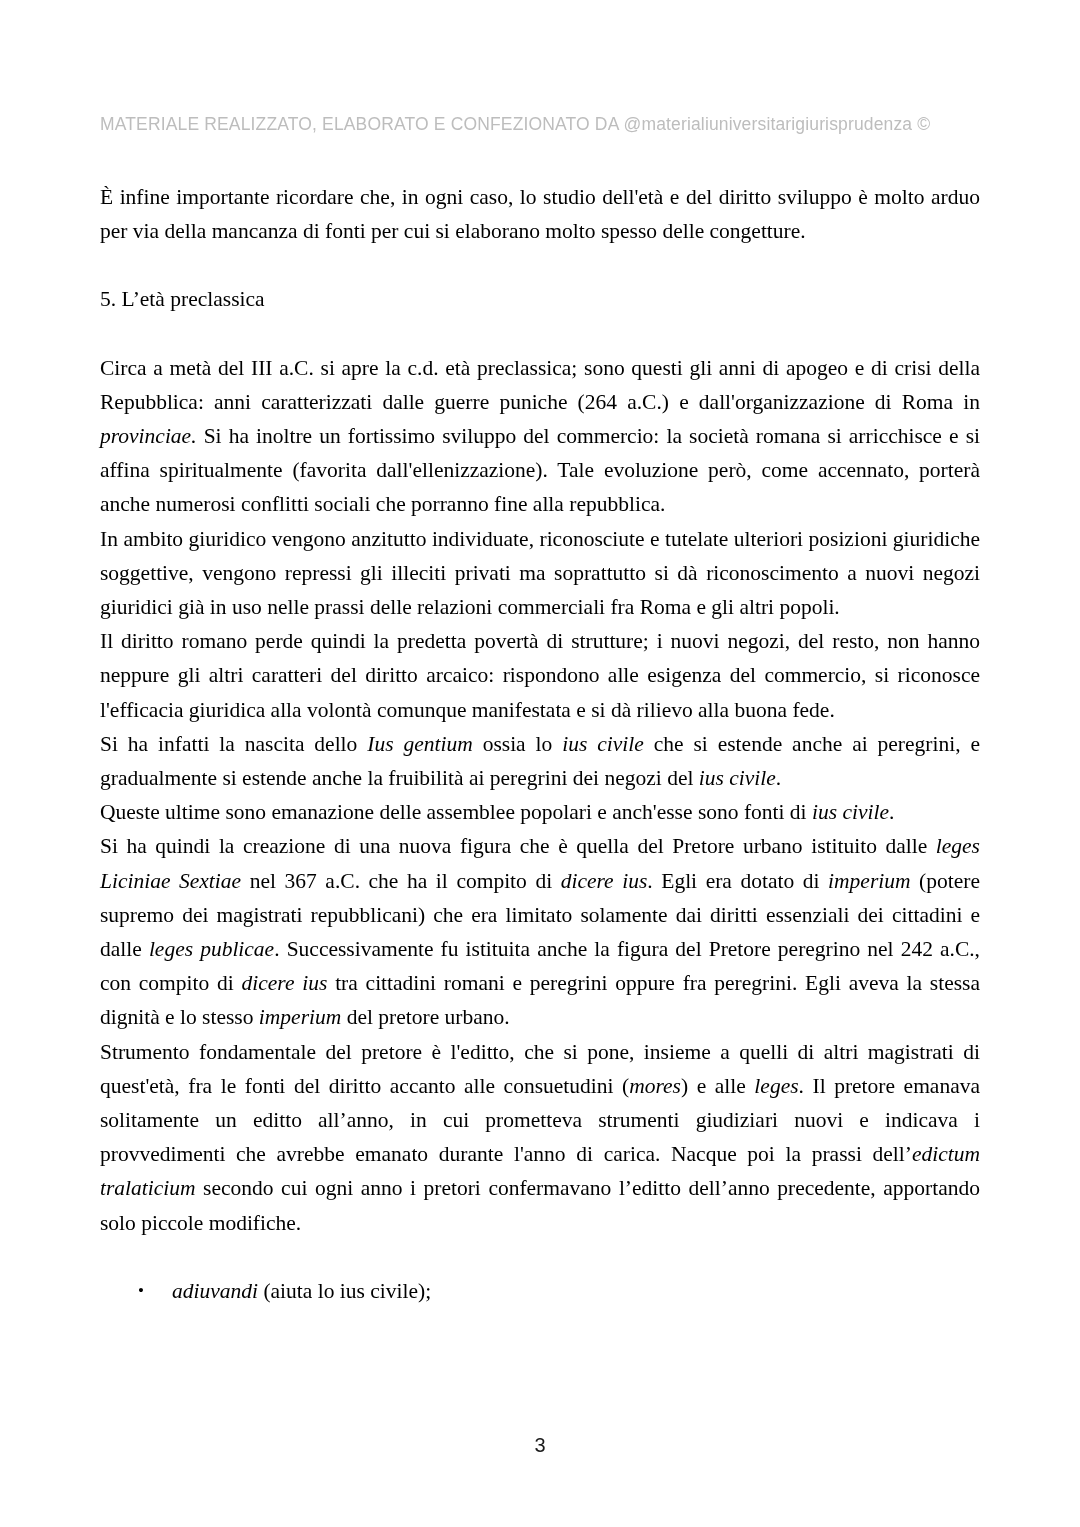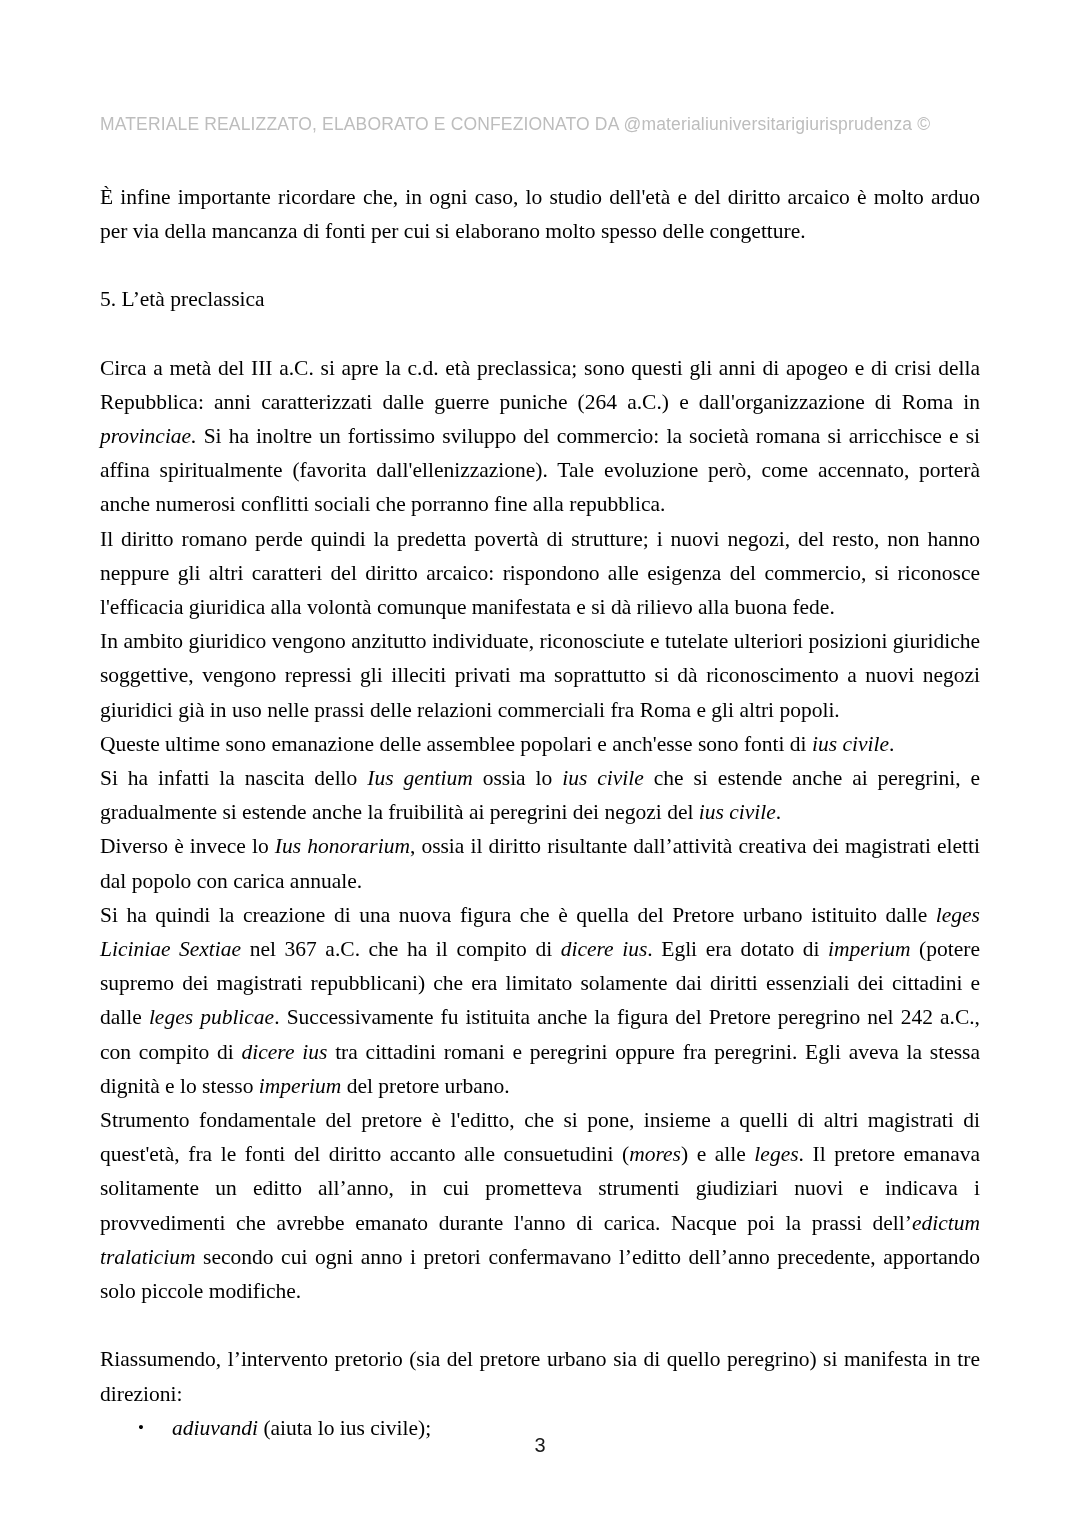--- a/index.html
+++ b/index.html
@@ -94,48 +94,46 @@
 </style>
 </head>
 <body>
 
 <div class="page">
 
   <div class="watermark">MATERIALE REALIZZATO, ELABORATO E CONFEZIONATO DA @materialiuniversitarigiurisprudenza ©</div>
 
   <div class="content">
 
-    <p class="body justify-all"><span>È infine importante ricordare che, in ogni caso, lo studio dell'età e del diritto arcaico è molto arduo per via della mancanza di fonti per cui si elaborano molto spesso delle congetture.</span></p>
+    <p class="body justify-all"><span>È infine importante ricordare che, in ogni caso, lo studio dell'età e del diritto sviluppo è molto arduo per via della mancanza di fonti per cui si elaborano molto spesso delle congetture.</span></p>
 
     <div class="para-gap"></div>
 
     <h2 class="heading">5. L’età preclassica</h2>
 
     <div class="para-gap"></div>
 
     <p class="body justify-all"><span>Circa a metà del III a.C. si apre la c.d. età preclassica; sono questi gli anni di apogeo e di crisi della Repubblica: anni caratterizzati dalle guerre puniche (264 a.C.) e dall'organizzazione di Roma in </span><i>provinciae.</i><span> Si ha inoltre un fortissimo sviluppo del commercio: la società romana si arricchisce e si affina spiritualmente (favorita dall'ellenizzazione). Tale evoluzione però, come accennato, porterà anche numerosi conflitti sociali che porranno fine alla repubblica.</span></p>
 
+    <p class="body justify-all"><span>In ambito giuridico vengono anzitutto individuate, riconosciute e tutelate ulteriori posizioni giuridiche soggettive, vengono repressi gli illeciti privati ma soprattutto si dà riconoscimento a nuovi negozi giuridici già in uso nelle prassi delle relazioni commerciali fra Roma e gli altri popoli.</span></p>
+
     <p class="body justify-all"><span>Il diritto romano perde quindi la predetta povertà di strutture; i nuovi negozi, del resto, non hanno neppure gli altri caratteri del diritto arcaico: rispondono alle esigenza del commercio, si riconosce l'efficacia giuridica alla volontà comunque manifestata e si dà rilievo alla buona fede.</span></p>
 
-    <p class="body justify-all"><span>In ambito giuridico vengono anzitutto individuate, riconosciute e tutelate ulteriori posizioni giuridiche soggettive, vengono repressi gli illeciti privati ma soprattutto si dà riconoscimento a nuovi negozi giuridici già in uso nelle prassi delle relazioni commerciali fra Roma e gli altri popoli.</span></p>
 
+    <p class="body justify-all"><span>Si ha infatti la nascita dello </span><i>Ius gentium</i><span> ossia lo </span><i>ius civile</i><span> che si estende anche ai peregrini, e gradualmente si estende anche la fruibilità ai peregrini dei negozi del </span><i>ius civile</i><span>.</span></p>
 
     <p class="body justify-all"><span>Queste ultime sono emanazione delle assemblee popolari e anch'esse sono fonti di </span><i>ius civile</i><span>.</span></p>
 
-    <p class="body justify-all"><span>Si ha infatti la nascita dello </span><i>Ius gentium</i><span> ossia lo </span><i>ius civile</i><span> che si estende anche ai peregrini, e gradualmente si estende anche la fruibilità ai peregrini dei negozi del </span><i>ius civile</i><span>.</span></p>
-
-    <p class="body justify-all"><span>Diverso è invece lo </span><i>Ius honorarium</i><span>, ossia il diritto risultante dall’attività creativa dei magistrati eletti dal popolo con carica annuale.</span></p>
 
     <p class="body justify-all"><span>Si ha quindi la creazione di una nuova figura che è quella del Pretore urbano istituito dalle </span><i>leges Liciniae Sextiae</i><span> nel 367 a.C. che ha il compito di </span><i>dicere ius</i><span>. Egli era dotato di </span><i>imperium</i><span> (potere supremo dei magistrati repubblicani) che era limitato solamente dai diritti essenziali dei cittadini e dalle </span><i>leges publicae</i><span>. Successivamente fu istituita anche la figura del Pretore peregrino nel 242 a.C., con compito di </span><i>dicere ius</i><span> tra cittadini romani e peregrini oppure fra peregrini. Egli aveva la stessa dignità e lo stesso </span><i>imperium</i><span> del pretore urbano.</span></p>
 
     <p class="body justify-all"><span>Strumento fondamentale del pretore è l'editto, che si pone, insieme a quelli di altri magistrati di quest'età, fra le fonti del diritto accanto alle consuetudini (</span><i>mores</i><span>) e alle </span><i>leges</i><span>. Il pretore emanava solitamente un editto all’anno, in cui prometteva strumenti giudiziari nuovi e indicava i provvedimenti che avrebbe emanato durante l'anno di carica. Nacque poi la prassi dell’</span><i>edictum tralaticium</i><span> secondo cui ogni anno i pretori confermavano l’editto dell’anno precedente, apportando solo piccole modifiche.</span></p>
 
     <div class="para-gap"></div>
 
-    <p class="body justify-all"><span>Riassumendo, l’intervento pretorio (sia del pretore urbano sia di quello peregrino) si manifesta in tre direzioni:</span></p>
 
     <ul class="bullets">
       <li>
         <span class="bullet-mark">•</span><i>adiuvandi</i><span> (aiuta lo ius civile);</span>
       </li>
 
     </ul>
 
   </div>
 

